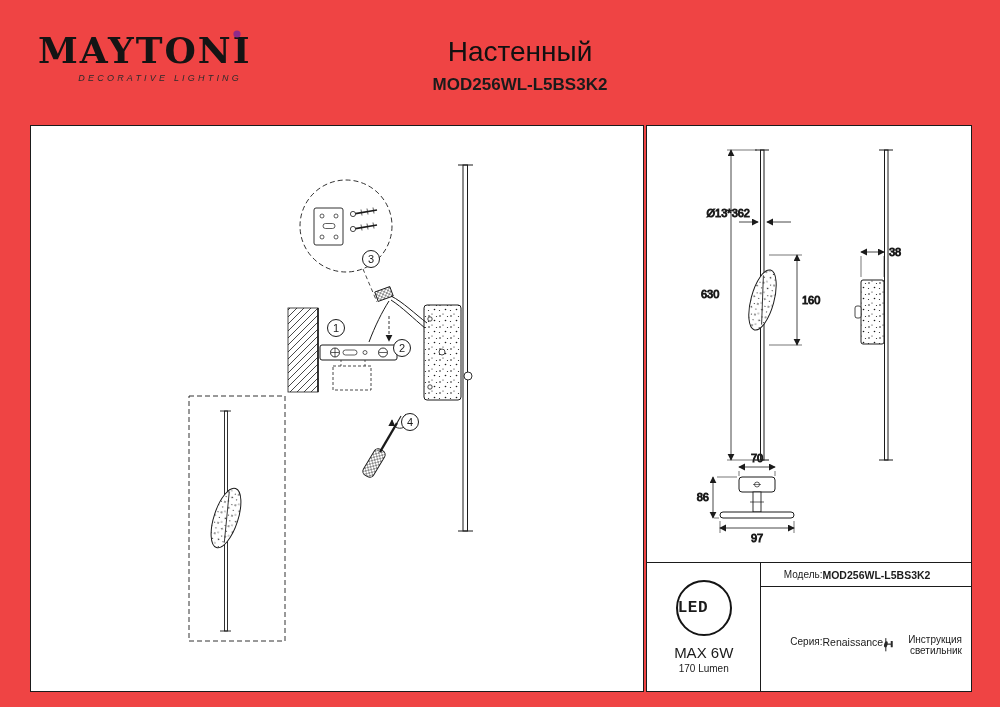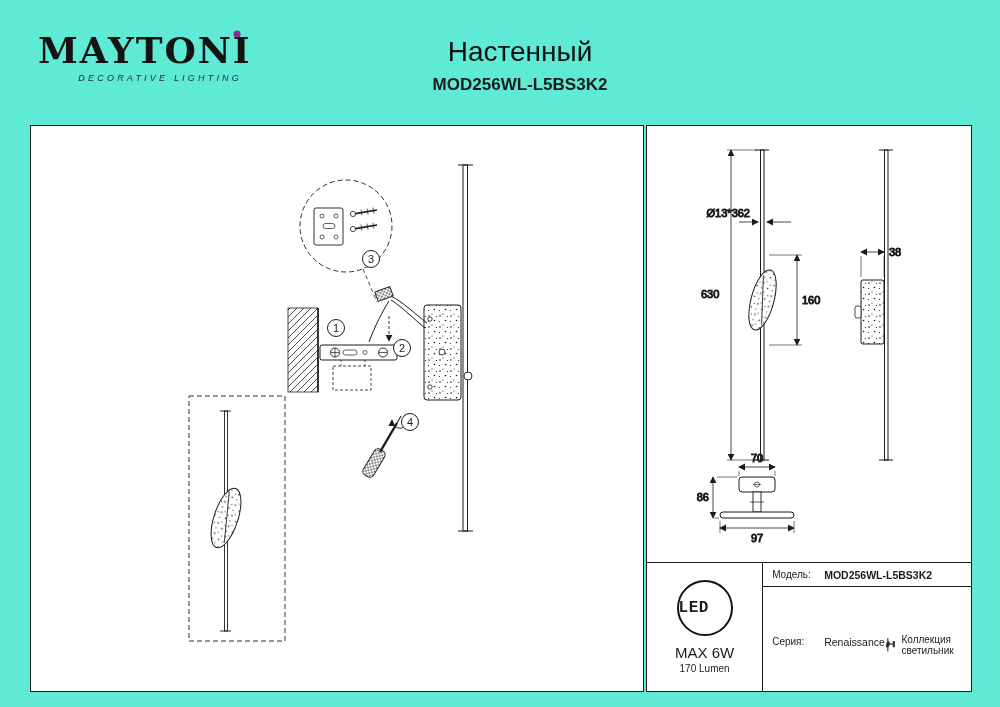--- a/index.html
+++ b/index.html
@@ -1,16 +1,16 @@
 <!DOCTYPE html>
 <html><head>
 <meta charset="utf-8">
 <style>
   html,body{margin:0;padding:0;background:#fff;}
-  .page{position:relative;width:1000px;height:707px;background:#5eead4;overflow:hidden;
+  .page{position:relative;width:1000px;height:707px;background:#ef4444;overflow:hidden;
         font-family:"Liberation Sans",sans-serif;color:#1b1b1b;}
   
   .logo{position:absolute;left:38px;top:32px;width:204px;}
   .brand{position:relative;display:block;font-family:"DejaVu Serif",serif;font-weight:700;
          font-size:36px;line-height:1;letter-spacing:2px;color:#141414;}
   .brand-dot{position:absolute;right:1px;top:-2px;}
   .tagline{display:block;text-align:right;font-size:9px;letter-spacing:3.2px;color:#2b2b2b;margin-top:5px;font-style:italic;}
   .titleblock{position:absolute;left:330px;top:36px;width:380px;text-align:center;}
   .doc-title{font-size:28px;color:#111;}
   .doc-model{font-size:17px;font-weight:700;margin-top:7px;}
@@ -24,21 +24,21 @@
   .spec-table{position:absolute;left:0;right:0;bottom:0;height:128px;border-top:1px solid #1b1b1b;
               display:flex;background:#fff;}
   .led-cell{width:141px;border-right:1px solid #1b1b1b;display:flex;flex-direction:column;
             align-items:center;justify-content:center;}
   .led-circle{width:52px;height:52px;border:2.5px solid #141414;border-radius:50%;
               display:flex;align-items:center;justify-content:flex-start;font-family:Liberation Mono, monospace;}
   .led-text{font-weight:700;font-size:16px;letter-spacing:.5px;}
   .led-power{font-size:15px;margin-top:8px;}
   .led-lumen{font-size:10px;margin-top:2px;}
   .info-cell{flex:1;display:flex;flex-direction:column;}
-  .spec-row{display:flex;align-items:center;padding:0 9px;border-bottom:1px solid #1b1b1b;}
+  .spec-row{display:flex;align-items:center;padding:0 9px;border-bottom:1px solid #1b1b1b;text-align:right;}
   .spec-row.r1{height:23px;}
   .spec-row.r2{height:21px;}
   .spec-row.r3{flex:1;border-bottom:none;flex-direction:row;align-items:stretch;padding-top:5px;}
   .spec-label{width:52px;font-size:10px;flex:none;}
   .spec-value{font-size:10.5px;}
   .spec-value.bold{font-weight:700;}
   .r3-line1{display:flex;align-items:center;}
   .r3-line2{display:flex;align-items:center;margin-top:6px;}
   .type-text{font-size:10px;margin-left:5px;}
 </style>
@@ -287,20 +287,20 @@
             <span class="spec-label">Серия:</span>
             <span class="spec-value">Renaissance</span>
           </div>
           <div class="r3-line2">
             <svg width="20" height="26" viewBox="0 0 20 26">
               <rect x="4" y="1" width="1.8" height="23" fill="#2a2a2a"></rect>
               <ellipse cx="5" cy="12" rx="3" ry="5.5" transform="rotate(14 5 12)" fill="#2a2a2a"></ellipse>
               <rect x="6" y="10.5" width="8" height="2" fill="#2a2a2a"></rect>
               <rect x="13.5" y="6" width="3.5" height="11" rx="1" fill="#2a2a2a"></rect>
             </svg>
-            <span class="type-text">Коллекция светильник</span>
+            <span class="type-text">Инструкция светильник</span>
           </div>
         </div>
       </div>
     </div>
   </div>
 
 </div>
 
 </body></html>

